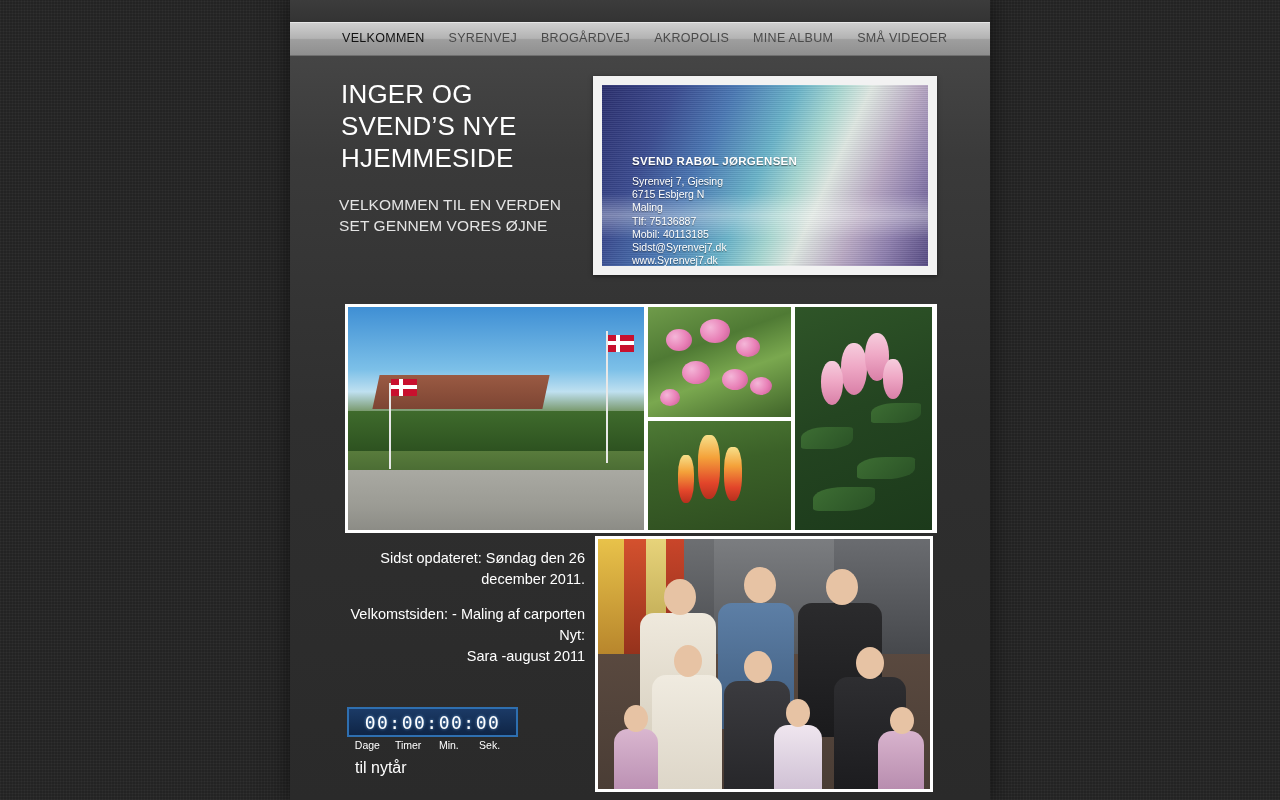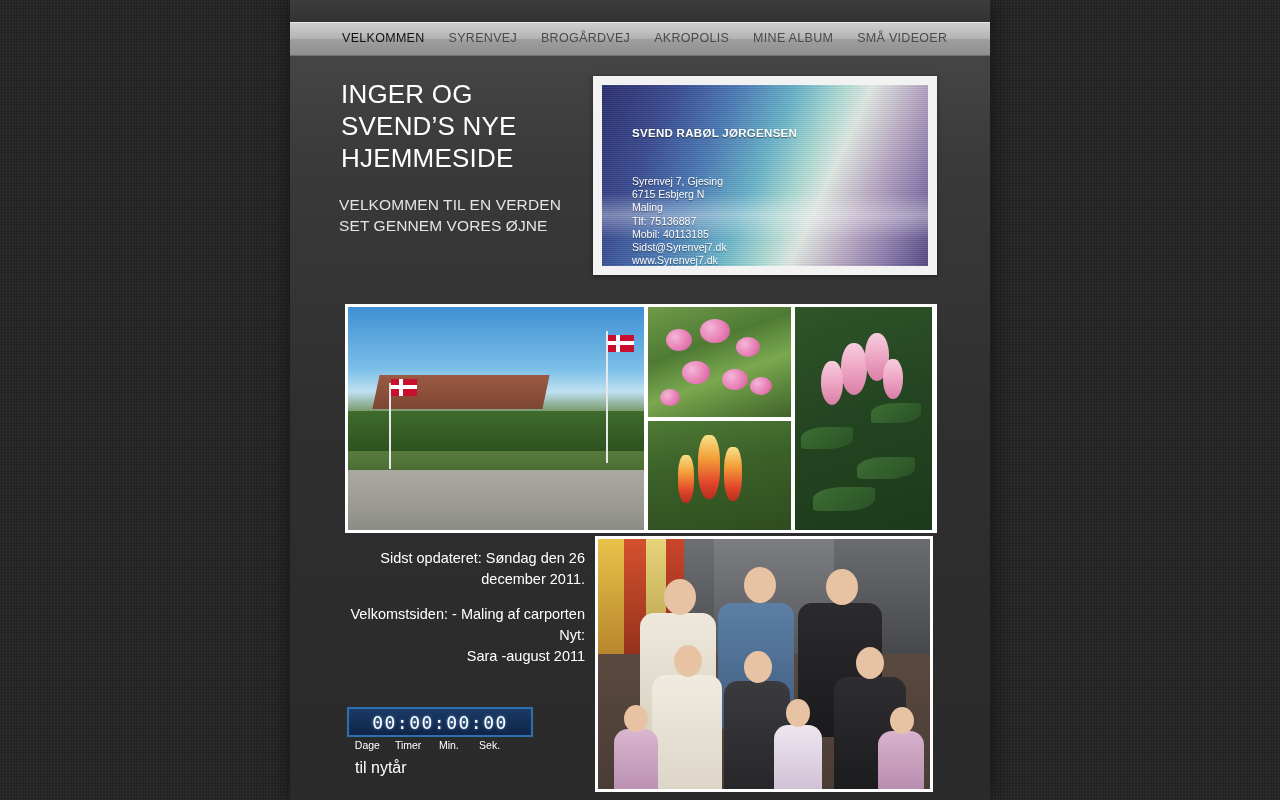--- a/index.html
+++ b/index.html
@@ -119,21 +119,21 @@
   .card-img:after {
     content: "";
     position: absolute;
     left: 0; right: 0; top: 0; bottom: 0;
     background: repeating-linear-gradient(0deg, rgba(255,255,255,0.06) 0px, rgba(255,255,255,0.06) 1px, rgba(0,0,0,0.05) 1px, rgba(0,0,0,0.05) 2px);
     pointer-events: none;
   }
   .card-name {
     position: absolute;
     left: 30px;
-    top: 42px;
+    top: 70px;
     font-size: 11.5px;
     font-weight: bold;
     color: #ffffff;
     letter-spacing: 0.3px;
     text-shadow: 0 1px 1px rgba(0,0,0,0.5);
     z-index: 2;
   }
   .card-lines {
     position: absolute;
     left: 30px;
@@ -242,21 +242,21 @@
   .updates p.tight { margin: 0; }
 
   
   .countdown-wrap {
     position: absolute;
     left: 347px;
     top: 707px;
     width: 175px;
   }
   .counter {
-    width: 186px;
+    width: 171px;
     height: 30px;
     background: linear-gradient(180deg, #1b3a66 0%, #0f2546 100%);
     border: 2px solid #2e6fb0;
     box-sizing: border-box;
     display: flex;
     align-items: center;
     justify-content: center;
   }
   .counter-digits {
     font-family: "DejaVu Sans Mono", monospace;

